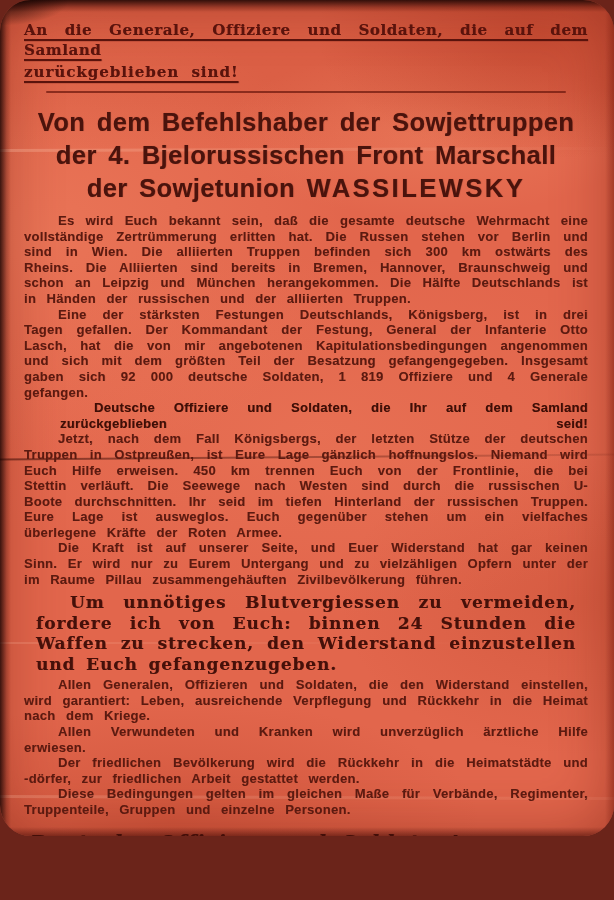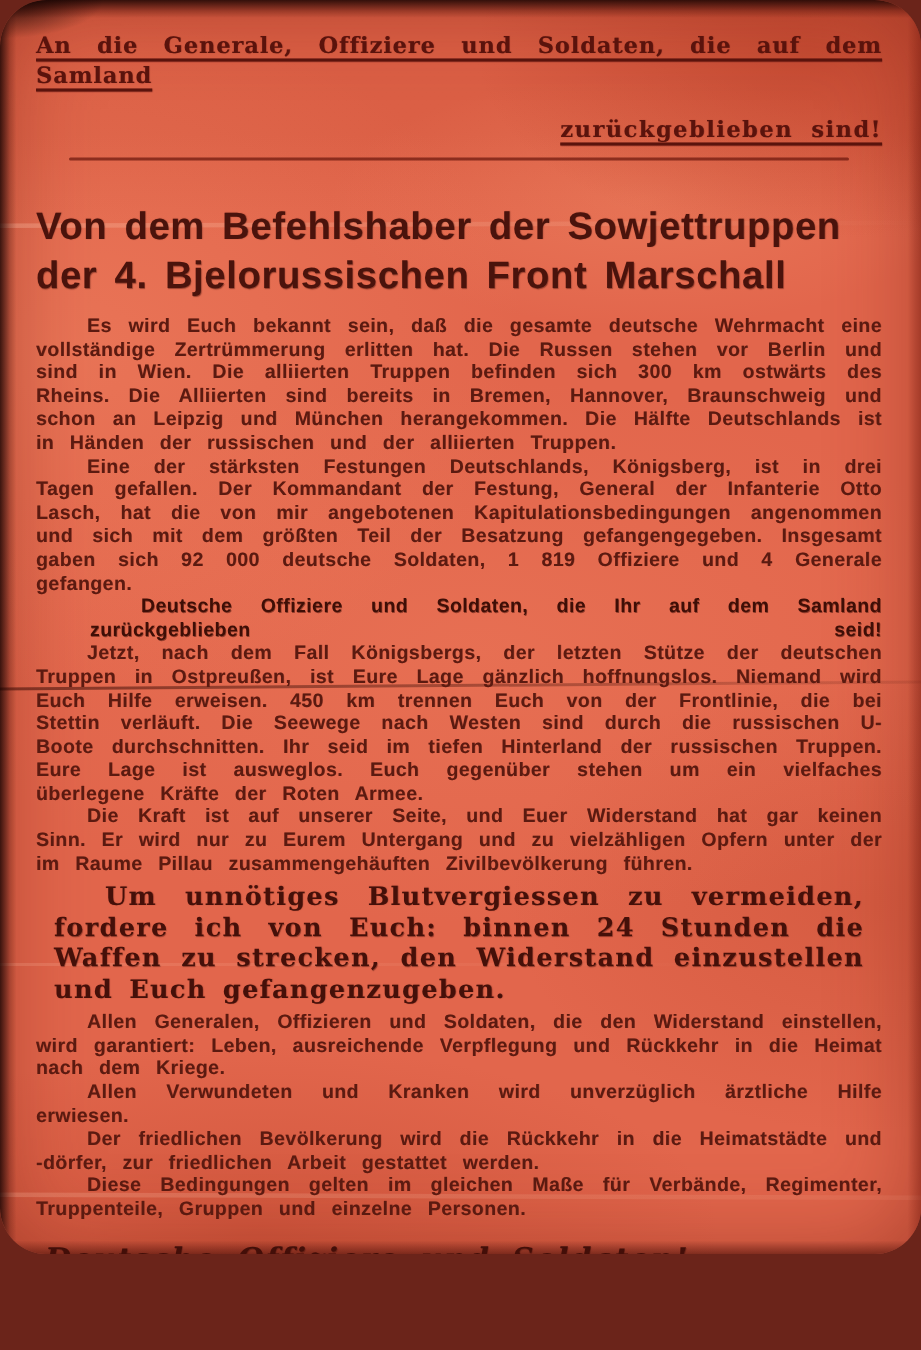--- a/index.html
+++ b/index.html
@@ -22,30 +22,30 @@
   }
   .content{position:relative;padding:14px 26px 0 24px;z-index:3;}
   
   .addr1{
     font:700 15px/20px "DejaVu Serif",serif;
     color:#5a130c;letter-spacing:.6px;word-spacing:8px;
     text-align:justify;text-align-last:justify;
     text-decoration:underline;text-decoration-thickness:1.5px;text-underline-offset:4px;
     margin-top:6px;text-shadow:.3px .3px .5px rgba(90,19,12,.55);
   }
-  .addr2{text-align:right;margin-top:16px;}
+  .addr2{text-align:left;margin-top:2px;}
   .addr2 span{
     font:700 15px/20px "DejaVu Serif",serif;color:#5a130c;
     letter-spacing:1px;word-spacing:6px;
     text-decoration:underline;text-decoration-thickness:1.5px;text-underline-offset:4px;
     text-shadow:.3px .3px .5px rgba(90,19,12,.55);
   }
   .rule1{height:2px;background:rgba(104,22,12,.7);margin:9px 22px 0 22px;border-radius:2px;}
   
-  .title{margin:28px 0 8px;}
+  .title{margin:13px 0 8px;text-align:center;}
   .title .t-line{
     display:block;
     font:700 25.5px/33px "Liberation Sans",sans-serif;
     color:#4a130c;letter-spacing:.4px;word-spacing:4px;
     text-shadow:.4px .4px .7px rgba(74,19,12,.5);
   }
   .wide{letter-spacing:2.5px;}
   
   .bp{
     margin:0;text-indent:34px;text-align:justify;
@@ -101,20 +101,21 @@
     <div class="addr1">An die Generale, Offiziere und Soldaten, die auf dem Samland</div>
     <div class="addr2">
       <span>zurückgeblieben sind!</span>
     </div>
 
     <div class="rule1"></div>
 
     <div class="title">
       <span class="t-line">Von dem Befehlshaber der Sowjettruppen</span>
       <span class="t-line">der 4. Bjelorussischen Front Marschall</span>
+      <span class="t-line"><span>der Sowjetunion</span> <span class="wide">WASSILEWSKY</span></span>
     </div>
 
     <p class="bp">Es wird Euch bekannt sein, daß die gesamte deutsche Wehrmacht eine vollständige Zertrümmerung erlitten hat. Die Russen stehen vor Berlin und sind in Wien. Die alliierten Truppen befinden sich 300 km ostwärts des Rheins. Die Alliierten sind bereits in Bremen, Hannover, Braunschweig und schon an Leipzig und München herangekommen. Die Hälfte Deutschlands ist in Händen der russischen und der alliierten Truppen.</p>
     <p class="bp">Eine der stärksten Festungen Deutschlands, Königsberg, ist in drei Tagen gefallen. Der Kommandant der Festung, General der Infanterie Otto Lasch, hat die von mir angebotenen Kapitulationsbedingungen angenommen und sich mit dem größten Teil der Besatzung gefangengegeben. Insgesamt gaben sich 92 000 deutsche Soldaten, 1 819 Offiziere und 4 Generale gefangen.</p>
 
     <p class="bp bold-call">Deutsche Offiziere und Soldaten, die Ihr auf dem Samland zurückgeblieben seid!</p>
 
     <p class="bp">Jetzt, nach dem Fall Königsbergs, der letzten Stütze der deutschen Truppen in Ostpreußen, ist Eure Lage gänzlich hoffnungslos. Niemand wird Euch Hilfe erweisen. 450 km trennen Euch von der Frontlinie, die bei Stettin verläuft. Die Seewege nach Westen sind durch die russischen U-Boote durchschnitten. Ihr seid im tiefen Hinterland der russischen Truppen. Eure Lage ist ausweglos. Euch gegenüber stehen um ein vielfaches überlegene Kräfte der Roten Armee.</p>
     <p class="bp">Die Kraft ist auf unserer Seite, und Euer Widerstand hat gar keinen Sinn. Er wird nur zu Eurem Untergang und zu vielzähligen Opfern unter der im Raume Pillau zusammengehäuften Zivilbevölkerung führen.</p>
 

